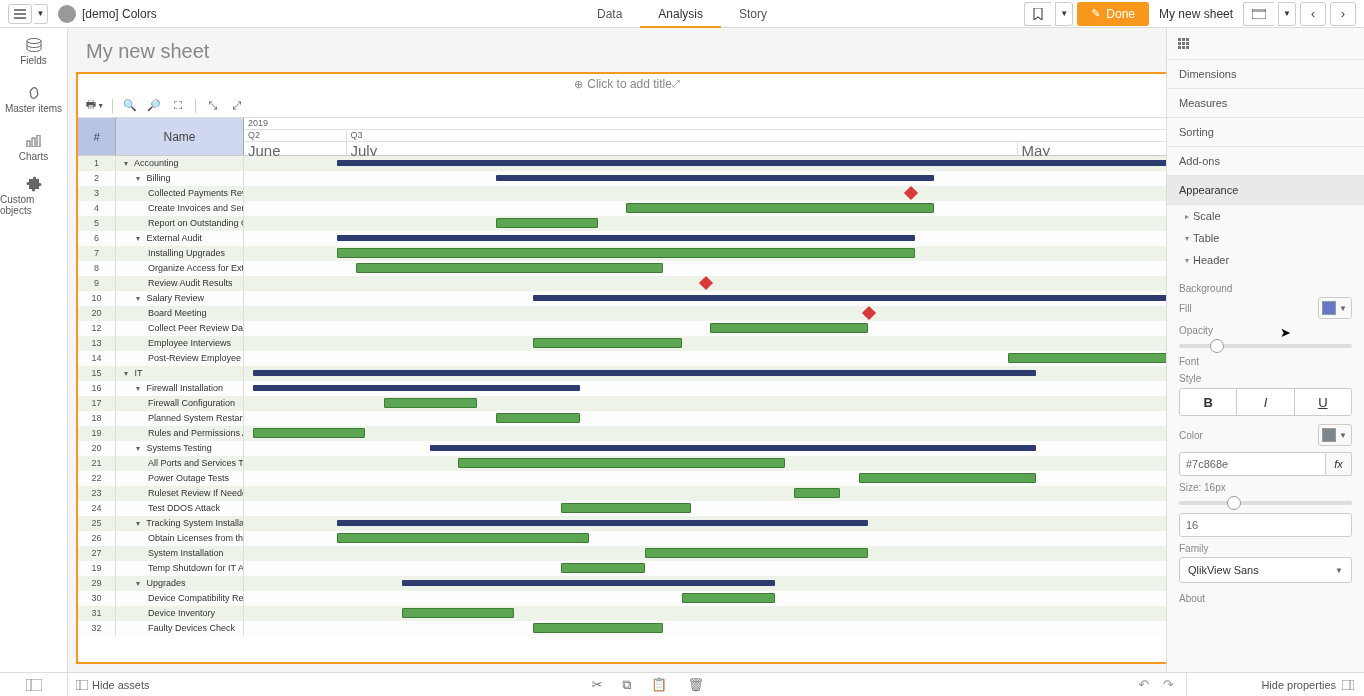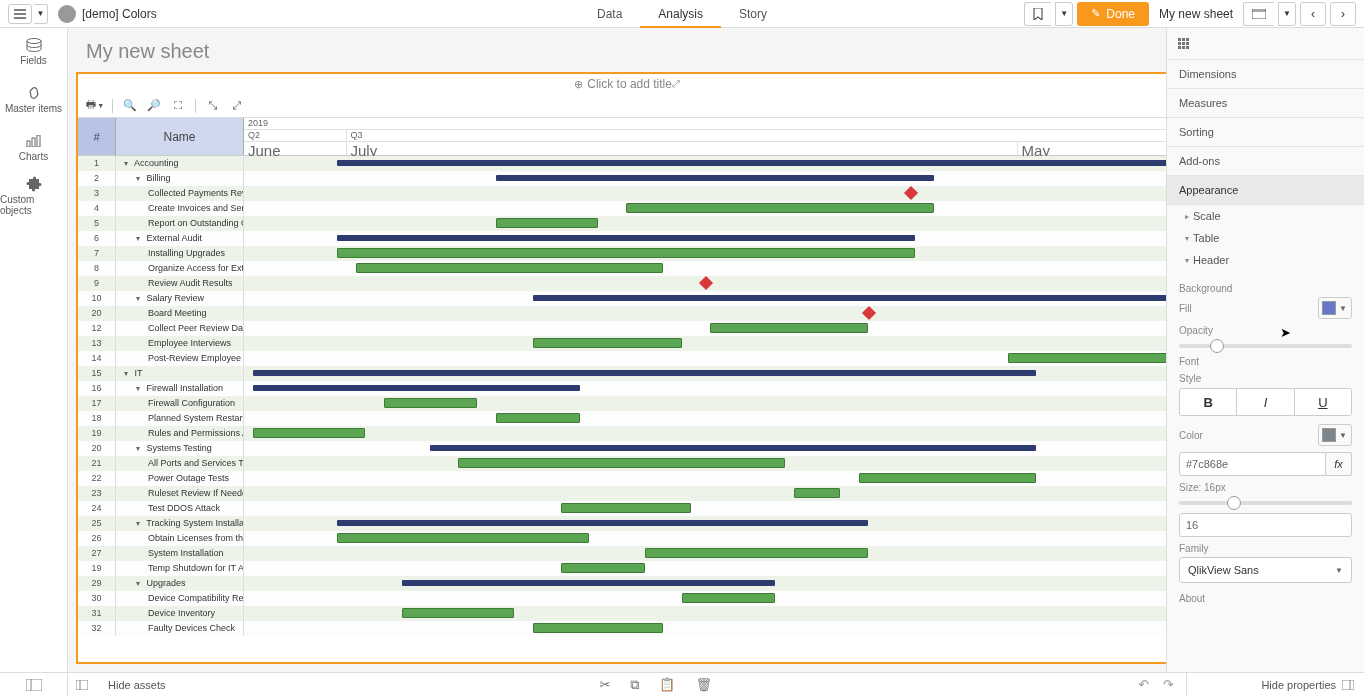--- a/index.html
+++ b/index.html
@@ -85,21 +85,21 @@
 .style-btn:last-child { border-right: none; }
 .text-input { width: 100%; height: 24px; border: 1px solid #ccc; border-radius: 3px; padding: 0 6px; font-size: 11px; color: #666; }
 .input-w-fx { display: flex; border-radius: 12px; }
 .input-w-fx input { border-radius: 3px 0 0 3px; flex: 1; }
 .fx-btn { width: 26px; height: 24px; border: 1px solid #ccc; border-left: none; border-radius: 0 3px 3px 0; display: flex; align-items: center; justify-content: center; font-style: italic; font-size: 11px; }
 .select-box { display: flex; align-items: center; justify-content: space-between; height: 26px; border: 1px solid #ccc; border-radius: 3px; padding: 0 8px; background: #fff; font-size: 11px; }
 
 
 .bottom-left { position: absolute; left: 0; bottom: 0; width: 68px; height: 24px; background: #fff; border-top: 1px solid #ddd; border-right: 1px solid #ddd; display: flex; align-items: center; justify-content: center; }
 .bottom-mid { position: absolute; left: 68px; right: 178px; bottom: 0; height: 24px; background: #fff; border-top: 1px solid #ddd; display: flex; align-items: center; }
-.hide-assets { display: flex; align-items: center; gap: 20px; font-size: 11px; color: #555; padding: 0 8px; }
+.hide-assets { display: flex; align-items: center; gap: 4px; font-size: 11px; color: #555; padding: 0 8px; }
 .mid-icons { margin: 0 auto; display: flex; gap: 20px; font-size: 13px; color: #777; }
 .mid-right-icons { display: flex; gap: 14px; padding-right: 12px; font-size: 13px; color: #999; }
 .bottom-right { position: absolute; right: 0; bottom: 0; width: 178px; height: 24px; background: #fff; border-top: 1px solid #ddd; border-left: 1px solid #ddd; display: flex; align-items: center; justify-content: flex-end; padding: 0 10px; gap: 6px; font-size: 11px; color: #555; }
 .cursor-pointer { position: absolute; left: 1280px; top: 325px; font-size: 13px; color: #000; z-index: 1000; }
 </style>
 </head>
 <body>
 
 <div class="top-header">
   <div class="menu-btn">

